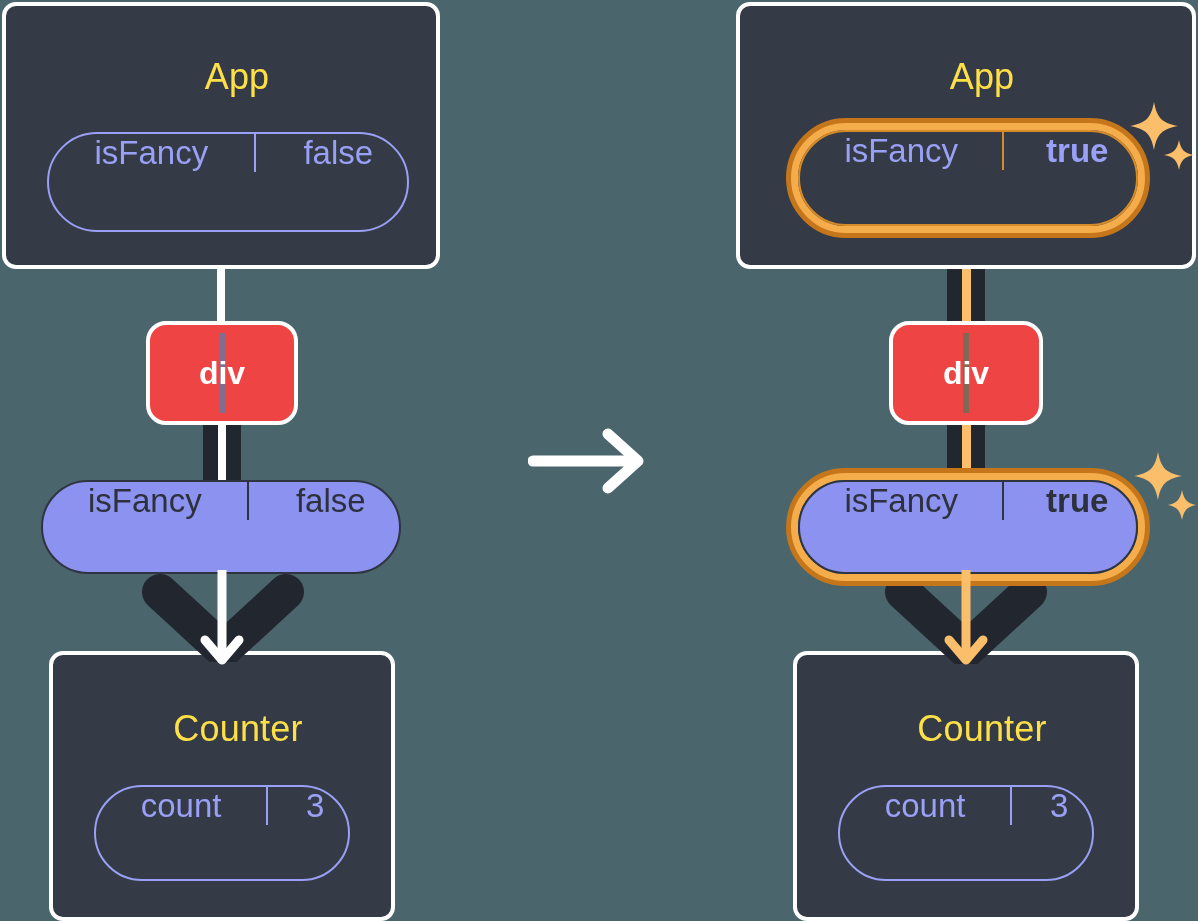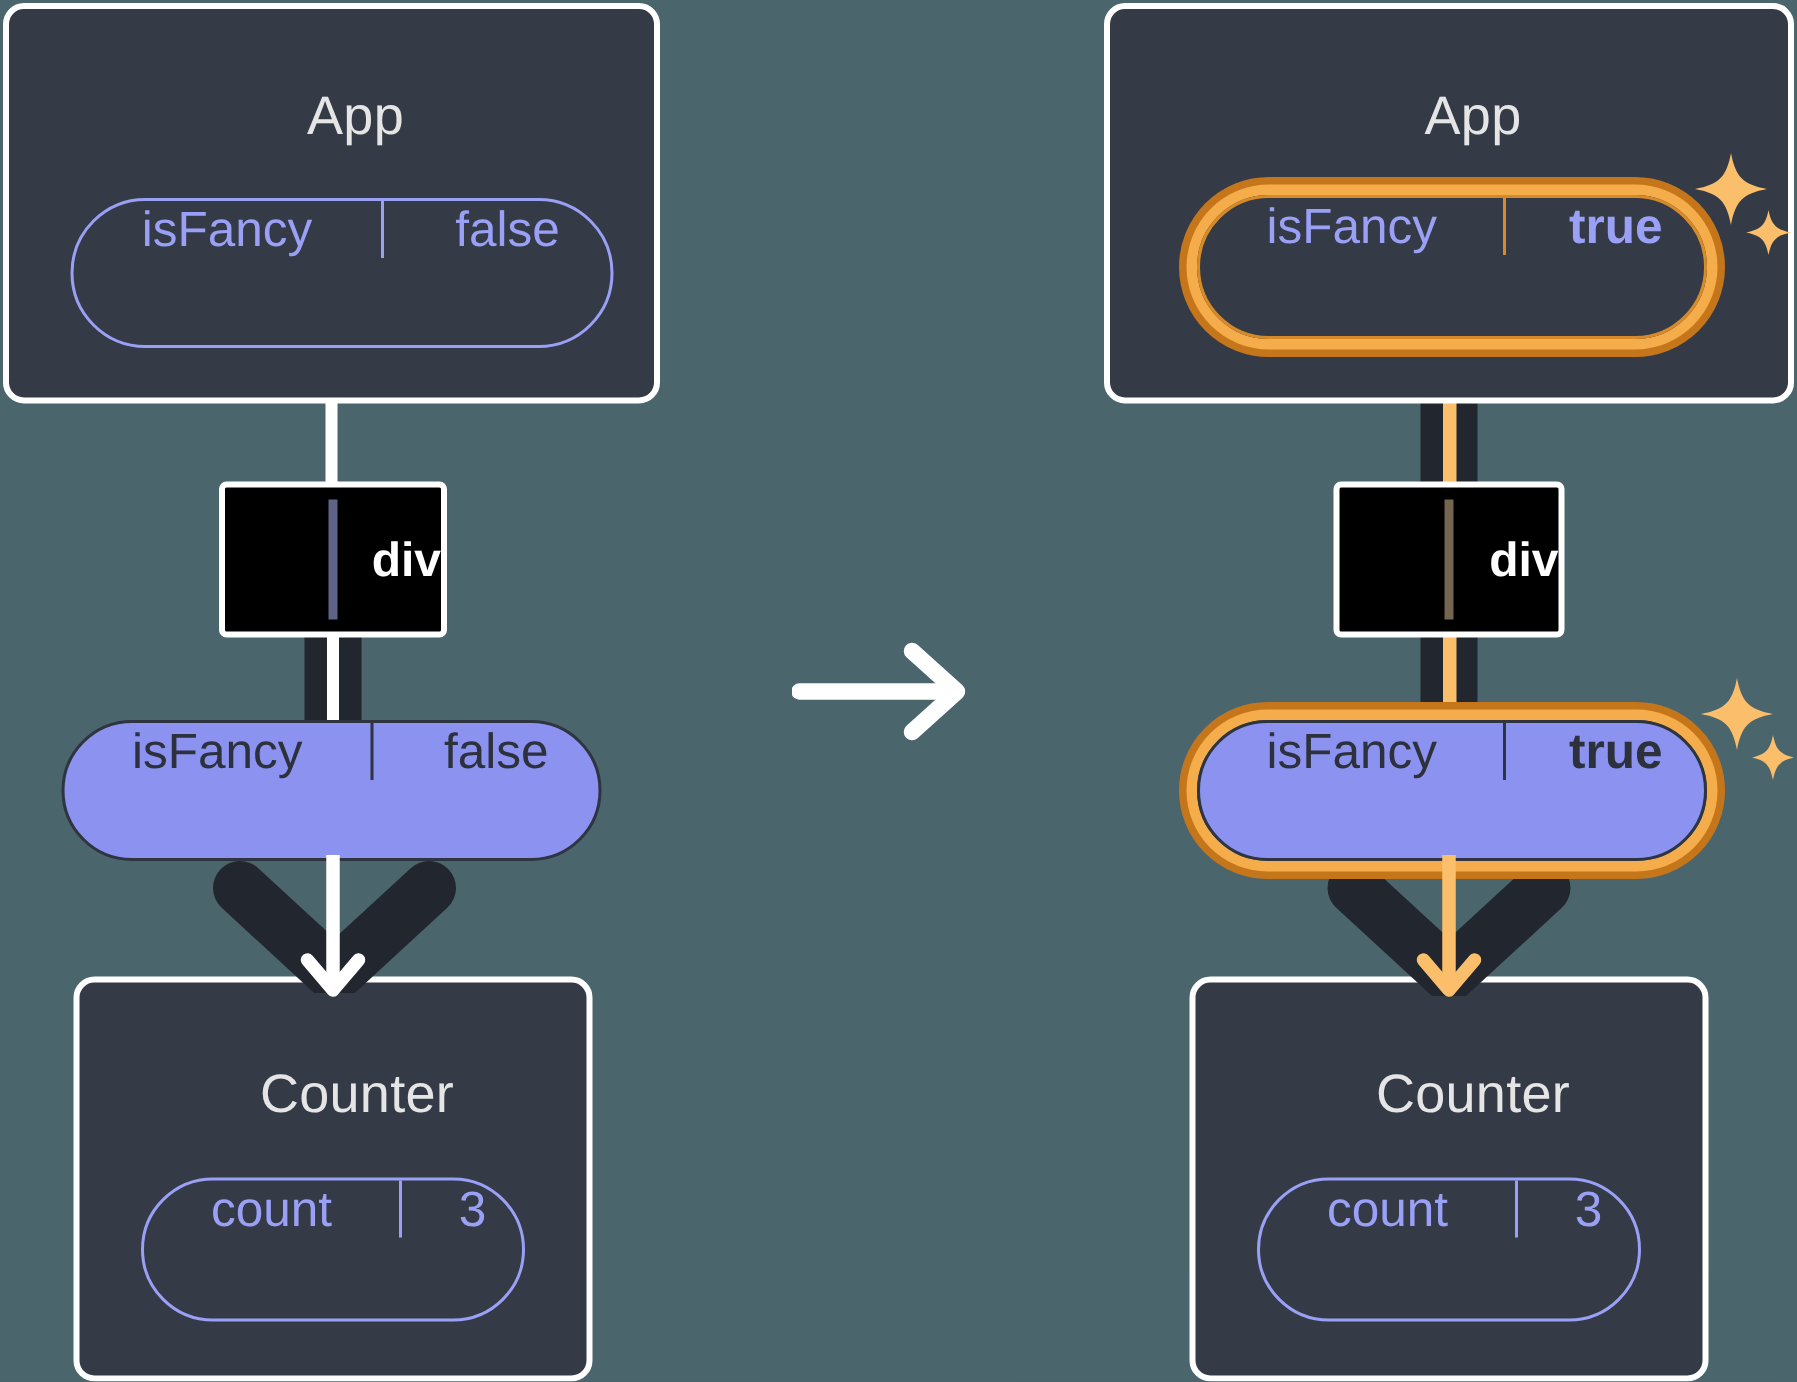--- a/index.html
+++ b/index.html
@@ -17,35 +17,35 @@
     position:absolute;
     background:#343a46;
     border:4px solid #ffffff;
     border-radius:14px;
     box-sizing:border-box;
     z-index:4;
   }
   .cbox-title{
     position:absolute;left:0;right:0;
     text-align:center;
-    color:#e5e5e5;
+    color:#fde047;
     font-size:36px;
     font-weight:400;
     letter-spacing:.2px;
     padding-left:32px;
   }
 
   
   .divbox{
     position:absolute;
-    background:#000000;
+    background:#ef4444;
     border:4px solid #ffffff;
-    border-radius:5px;
-    box-sizing:border-box;
-    display:flex;align-items:center;justify-content:flex-end;
+    border-radius:20px;
+    box-sizing:border-box;
+    display:flex;align-items:center;justify-content:center;
     color:#ffffff;font-size:32px;font-weight:700;
     z-index:6;
   }
   .divbox .lbl{position:relative;z-index:3;}
   .divbox .innerline{
     position:absolute;
     top:8px;bottom:8px;
     left:50%;margin-left:-3px;
     width:6px;
     z-index:1;

